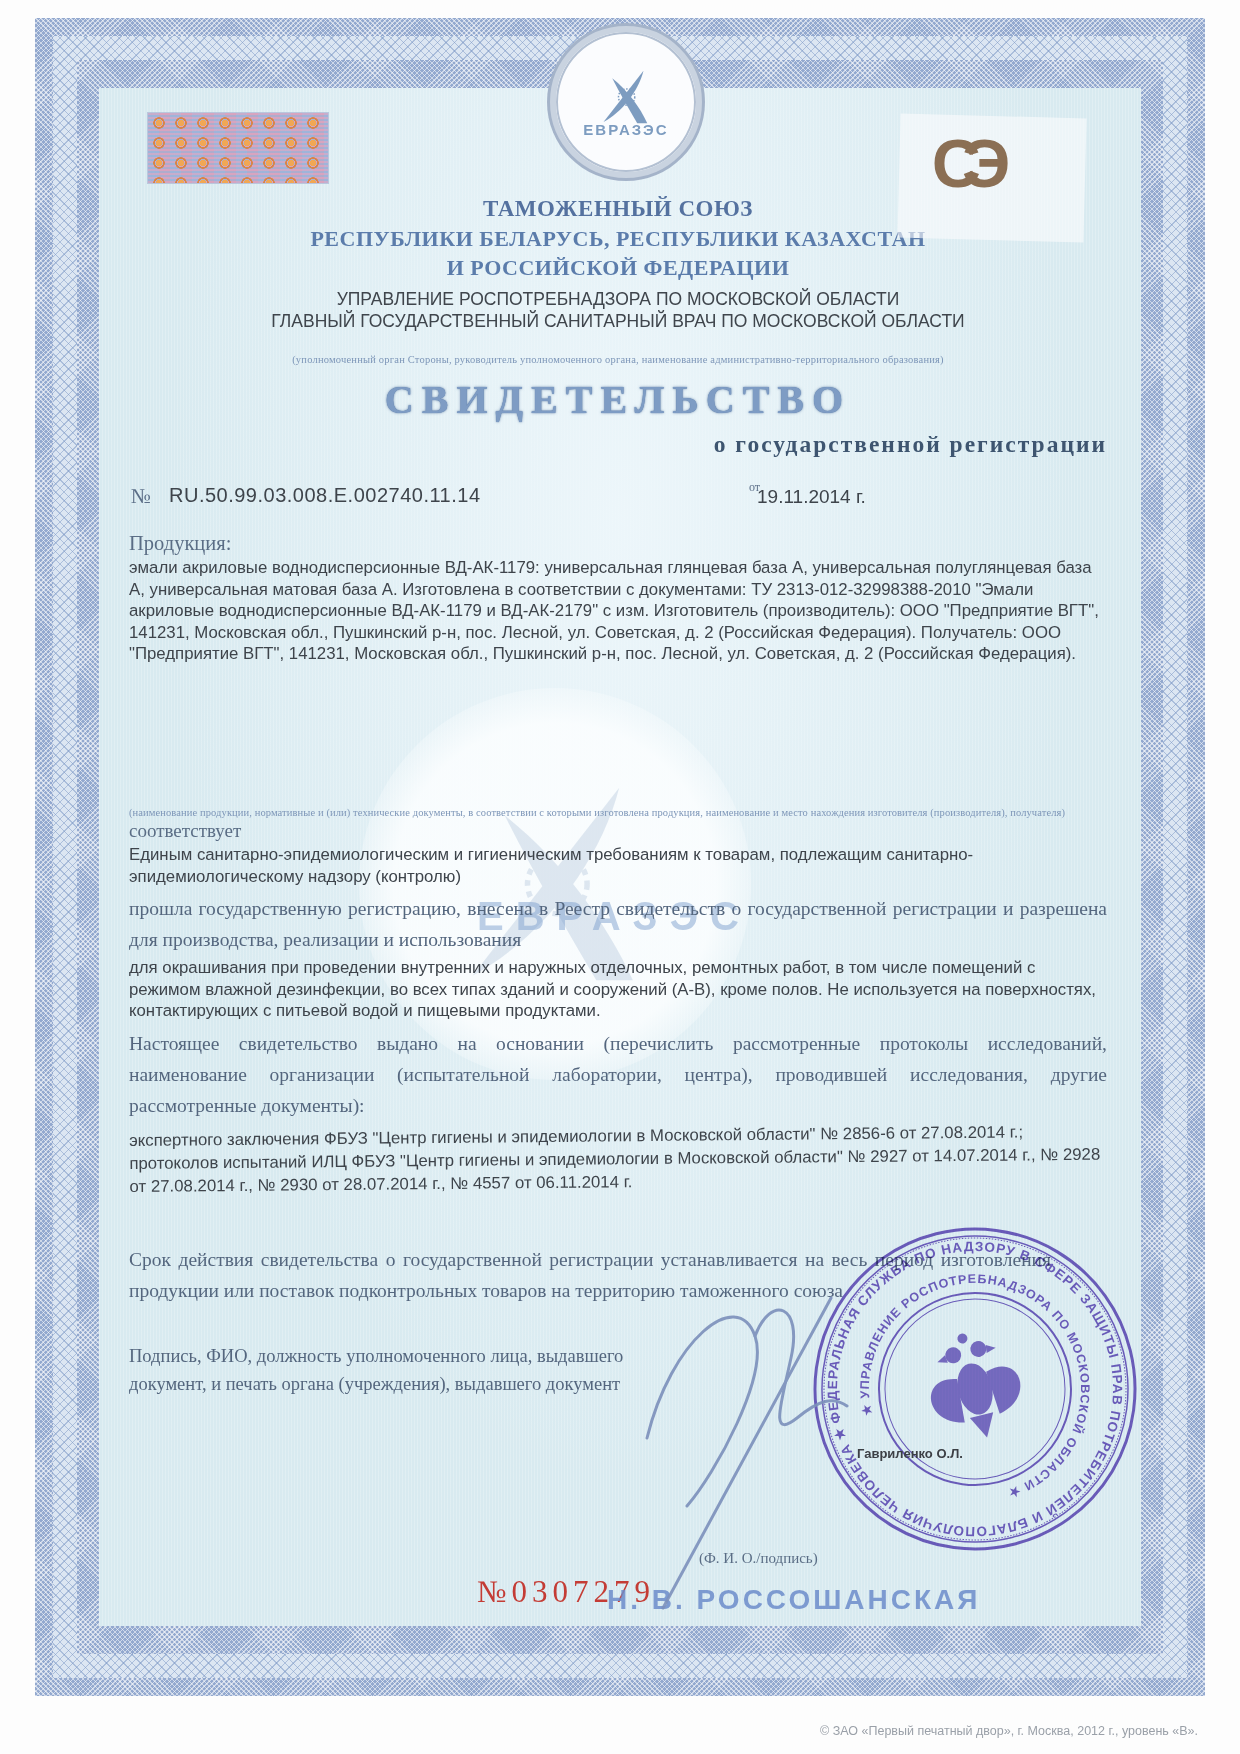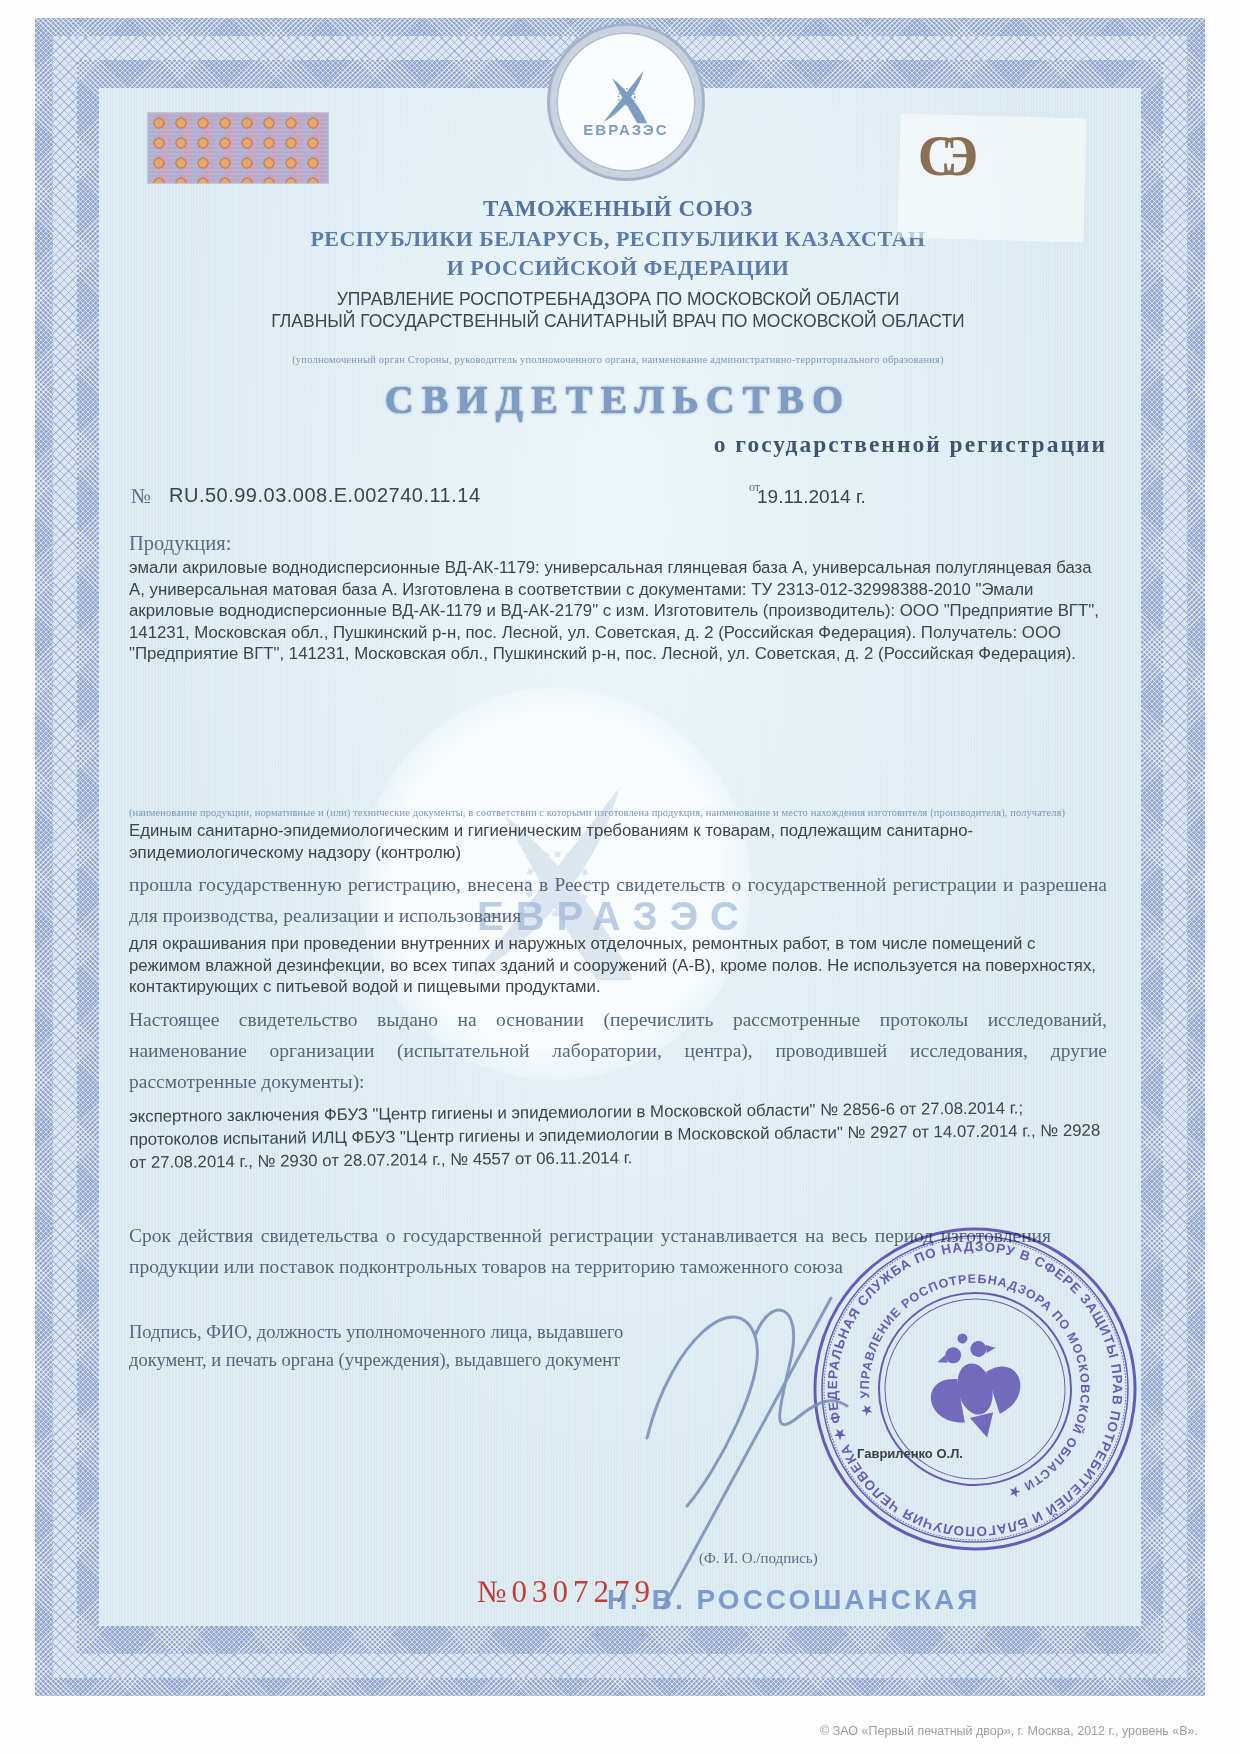--- a/index.html
+++ b/index.html
@@ -58,22 +58,22 @@
   .medallion .em-text{font-family:"Liberation Sans",sans-serif;font-weight:bold;font-size:15px;
       letter-spacing:2px;color:#7d9cc0;margin-top:-6px;}
   .holo{position:absolute;left:48px;top:24px;width:180px;height:70px;z-index:8;opacity:.95;
       background-image:
         radial-gradient(circle at 11px 10px, #f2a44c 0 3px, rgba(0,0,0,0) 3px 4px, #d97f3f 4px 5.5px, rgba(0,0,0,0) 6px),
         repeating-linear-gradient(0deg, rgba(214,120,165,.4) 0 2px, rgba(106,140,200,.4) 2px 4px),
         repeating-linear-gradient(90deg, #bccbe4 0 11px, #d9bccd 11px 22px);
       background-size:22px 20px,auto,auto;border:1px solid #b8c6dd;}
   .se-patch{position:absolute;left:800px;top:28px;width:186px;height:124px;background:rgba(252,252,254,.6);
       transform:rotate(1.5deg);z-index:7;}
-  .se-mark{position:absolute;left:690px;top:36px;width:300px;text-align:center;z-index:8;
-      font-family:Liberation Serif, serif;font-weight:bold;font-size:56px;letter-spacing:-18px;
+  .se-mark{position:absolute;left:713px;top:36px;width:300px;text-align:center;z-index:8;
+      font-family:Liberation Sans, sans-serif;font-weight:bold;font-size:68px;letter-spacing:-18px;
       color:#8b6f54;}
   .wmark{position:absolute;left:260px;top:600px;width:392px;height:392px;border-radius:50%;z-index:1;
       background:radial-gradient(circle, rgba(252,254,255,.85) 0 58%, rgba(252,254,255,.25) 72%, rgba(252,254,255,0) 74%);
       display:flex;align-items:center;justify-content:center;}
   .wmark svg{opacity:.22;}
   .wmark-text{position:absolute;left:300px;top:806px;width:430px;text-align:center;z-index:2;
       font-family:"Liberation Sans",sans-serif;font-weight:bold;font-size:40px;letter-spacing:12px;
       color:rgba(125,160,205,.5);}
   .stamp{position:absolute;left:700px;top:1125px;width:352px;height:352px;z-index:6;
       mix-blend-mode:multiply;opacity:.9;transform:rotate(-14deg);}
@@ -142,20 +142,21 @@
         <span class="num-value">RU.50.99.03.008.Е.002740.11.14</span>
         <span class="date-label">от</span>
         <span class="date-value">19.11.2014 г.</span>
       </div>
 
       <div class="lead">Продукция:</div>
       <div class="sans-par">эмали акриловые воднодисперсионные ВД-АК-1179: универсальная глянцевая база А, универсальная полуглянцевая база А, универсальная матовая база А. Изготовлена в соответствии с документами: ТУ 2313-012-32998388-2010 "Эмали акриловые воднодисперсионные ВД-АК-1179 и ВД-АК-2179" с изм. Изготовитель (производитель): ООО "Предприятие ВГТ", 141231, Московская обл., Пушкинский р-н, пос. Лесной, ул. Советская, д. 2 (Российская Федерация).  Получатель: ООО "Предприятие ВГТ", 141231, Московская обл., Пушкинский р-н, пос. Лесной, ул. Советская, д. 2 (Российская Федерация).</div>
 
       <div class="caption2">(наименование продукции, нормативные и (или) технические документы, в соответствии с которыми изготовлена продукция, наименование и место нахождения изготовителя (производителя), получателя)</div>
 
+      <div class="lead2">соответствует</div>
       <div class="sans-par">Единым санитарно-эпидемиологическим и гигиеническим требованиям к товарам, подлежащим санитарно-эпидемиологическому надзору (контролю)</div>
 
       <div class="serif-par no-just-last">прошла государственную регистрацию, внесена в Реестр свидетельств о государственной регистрации и разрешена для производства, реализации и использования</div>
       <div class="sans-par">для окрашивания при проведении внутренних и наружных отделочных, ремонтных работ, в том числе помещений с режимом влажной дезинфекции, во всех типах зданий и сооружений (А-В), кроме полов. Не используется на поверхностях, контактирующих с питьевой водой и пищевыми продуктами.</div>
 
       <div class="serif-par no-just-last">Настоящее свидетельство выдано на основании (перечислить рассмотренные протоколы исследований, наименование организации (испытательной лаборатории, центра), проводившей исследования, другие рассмотренные документы):</div>
       <div class="docs-par">экспертного заключения ФБУЗ "Центр гигиены и эпидемиологии в Московской области" № 2856-6 от 27.08.2014 г.; протоколов испытаний ИЛЦ ФБУЗ "Центр гигиены и эпидемиологии в Московской области" № 2927 от 14.07.2014 г., № 2928 от 27.08.2014 г., № 2930 от 28.07.2014 г., № 4557 от 06.11.2014 г.</div>
 
       <div class="serif-par no-just-last validity">Срок действия свидетельства о государственной регистрации устанавливается на весь период изготовления продукции или поставок подконтрольных товаров на территорию таможенного союза</div>
 

